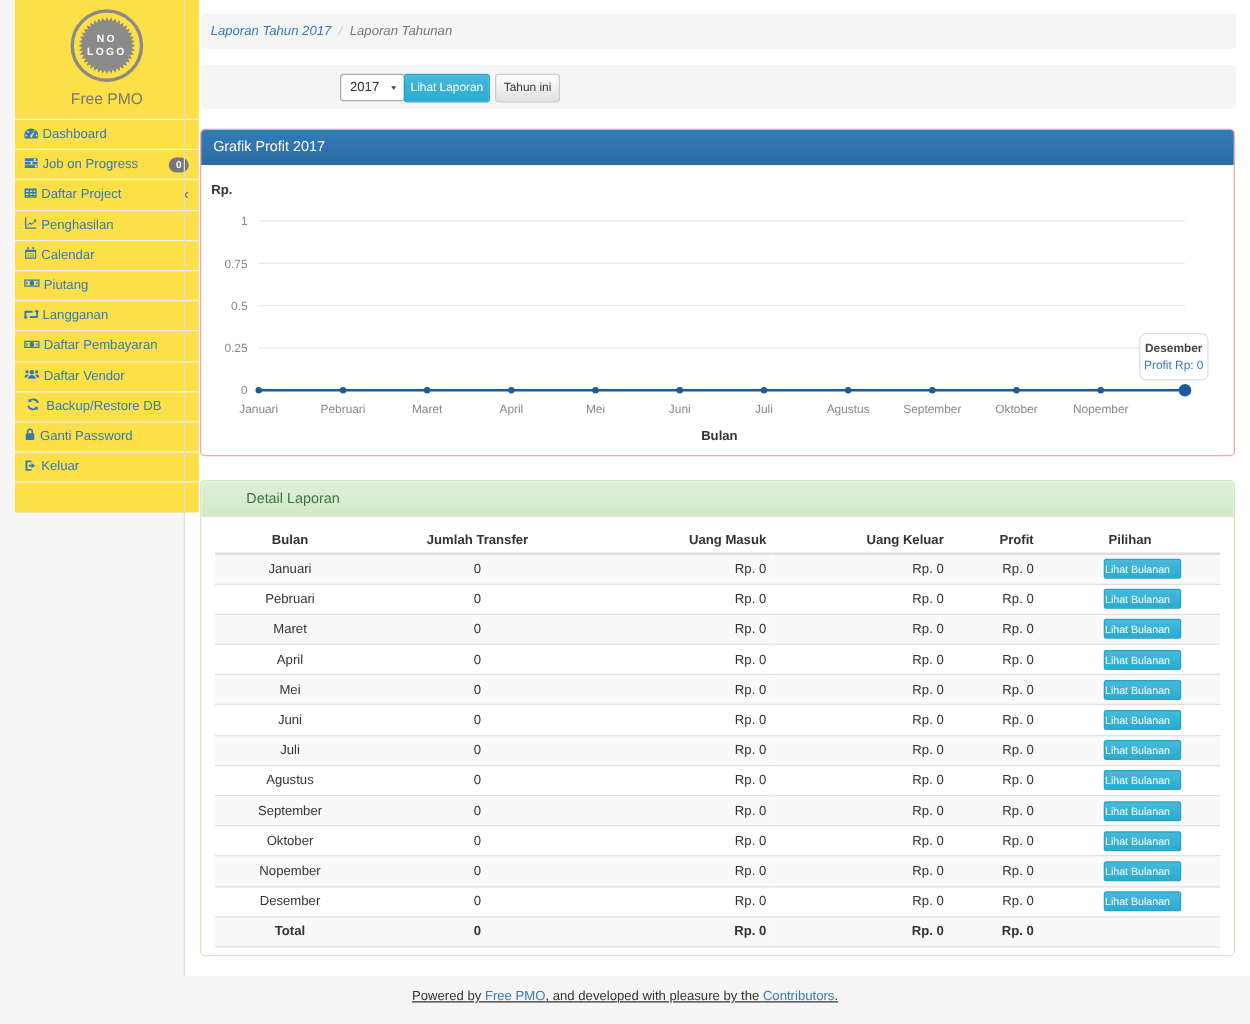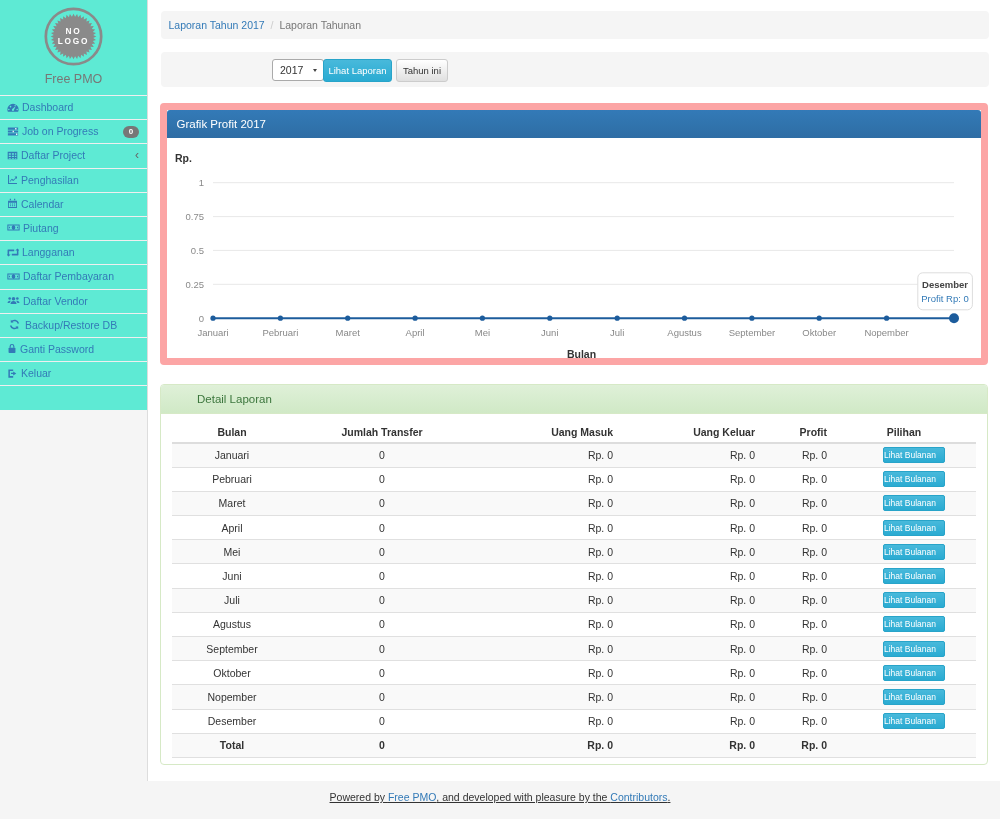--- a/index.html
+++ b/index.html
@@ -1,43 +1,43 @@
 <!DOCTYPE html>
 <html><head>
 <meta charset="utf-8">
 <style>
 html,body{margin:0;padding:0;}
 body{width:1000px;height:819px;background:#f5f5f5;font-family:"Liberation Sans",sans-serif;position:relative;overflow:hidden;}
 a{text-decoration:none;}
-.side{position:absolute;left:0;top:0;width:147px;height:410px;background:#5eead4;}
+.side{position:absolute;left:12px;top:0;width:147px;height:410px;background:#fde047;}
 .vline{position:absolute;left:147px;top:0;width:1px;height:781px;background:#ddd;}
 .main{position:absolute;left:148px;top:0;width:852px;height:781px;background:#fff;}
 .freepmo{position:absolute;top:72px;left:0;width:147px;text-align:center;font-size:12.5px;color:#777;}
 ul.menu{list-style:none;margin:0;padding:0;position:absolute;top:95px;left:0;width:147px;}
 ul.menu li{height:23.2px;line-height:23.2px;border-bottom:1px solid #efefef;position:relative;font-size:10.5px;}
 ul.menu li.first{border-top:1px solid #efefef;}
 ul.menu li a{color:#337ab7;display:block;padding-left:7px;}
 ul.menu li svg{vertical-align:-1.5px;margin-right:3px;}
 .badge0{position:absolute;right:8px;top:5.5px;width:16px;height:12.5px;border-radius:7px;background:#777;color:#fff;font-size:8px;font-weight:bold;text-align:center;line-height:12.5px;}
 .chev{position:absolute;right:8px;top:0;color:#666;font-size:12px;}
 .crumb{position:absolute;left:13px;top:11px;width:828px;height:28px;background:#f5f5f5;border-radius:4px;line-height:28px;font-size:10.5px;padding:0;box-sizing:border-box;}
-.crumb .in{padding-left:7.5px;}
+.crumb .in{padding-left:7.5px;font-style:italic;}
 .crumb a{color:#337ab7;}
 .crumb .sep{color:#ccc;padding:0 3px;}
 .crumb .cur{color:#777;}
 .formbar{position:absolute;left:13px;top:52px;width:828px;height:34.5px;background:#f5f5f5;border-radius:4px;}
 .formbar .lbl{position:absolute;left:4px;top:0;line-height:34.5px;font-size:10.5px;font-weight:bold;color:#337ab7;}
 .sel{position:absolute;left:111px;top:7px;width:52px;height:22px;background:#fff;border:1px solid #aaa;border-radius:3px;box-sizing:border-box;font-size:10.5px;color:#333;line-height:20px;padding-left:7px;}
 .sel .car{position:absolute;right:6px;top:9px;width:0;height:0;border-left:2.8px solid transparent;border-right:2.8px solid transparent;border-top:3.4px solid #444;}
 .btn{display:inline-block;box-sizing:border-box;text-align:center;border-radius:3px;}
 .btn-info{position:absolute;left:162px;top:6.5px;width:69px;height:23px;background:linear-gradient(#48b9db,#2aabd2);border:1px solid #28a4c9;color:#fff;font-size:9.5px;line-height:21px;}
 .btn-def{position:absolute;left:235px;top:6.5px;width:52px;height:23px;background:linear-gradient(#fff,#e0e0e0);border:1px solid #ccc;color:#333;font-size:9.5px;line-height:21px;}
 .panel{position:absolute;left:12px;box-sizing:border-box;border-radius:4px;background:#fff;}
 .panel .hd{height:28px;line-height:28px;font-size:11.5px;padding-left:9.5px;border-top-left-radius:3px;border-top-right-radius:3px;}
-.p1{top:103px;width:828px;height:262px;border:7px solid #fca5a5;}
+.p1{top:103px;width:828px;height:262px;border:1px solid #fca5a5;}
 .p1 .hd{background:linear-gradient(#337ab7,#2e6da4);color:#fff;}
 .p2{top:384px;width:828px;height:381px;border:1px solid #d6e9c6;}
 .p2 .hd{background:linear-gradient(#dff0d8,#d0e9c6);color:#3c763d;border-bottom:1px solid #d6e9c6;padding-left:36px;}
 table.tb{border-collapse:collapse;margin:8.5px 11px 0 11px;width:804px;table-layout:fixed;font-size:10.5px;color:#333;}
 table.tb th{font-weight:bold;height:19px;border-bottom:2px solid #ddd;padding:0;}
 table.tb td{height:23.2px;border-bottom:1px solid #e0e0e0;padding:0;}
 table.tb .c{text-align:center;}
 table.tb .r{text-align:right;padding-right:5px;}
 table.tb tr.odd td{background:#f9f9f9;}
 .bbtn{display:inline-block;width:62px;height:16px;background:linear-gradient(#48b9db,#2aabd2);border:1px solid #28a4c9;box-sizing:border-box;border-radius:2px;color:#fff;font-size:8.5px;line-height:14px;text-align:left;margin-left:20px;}

